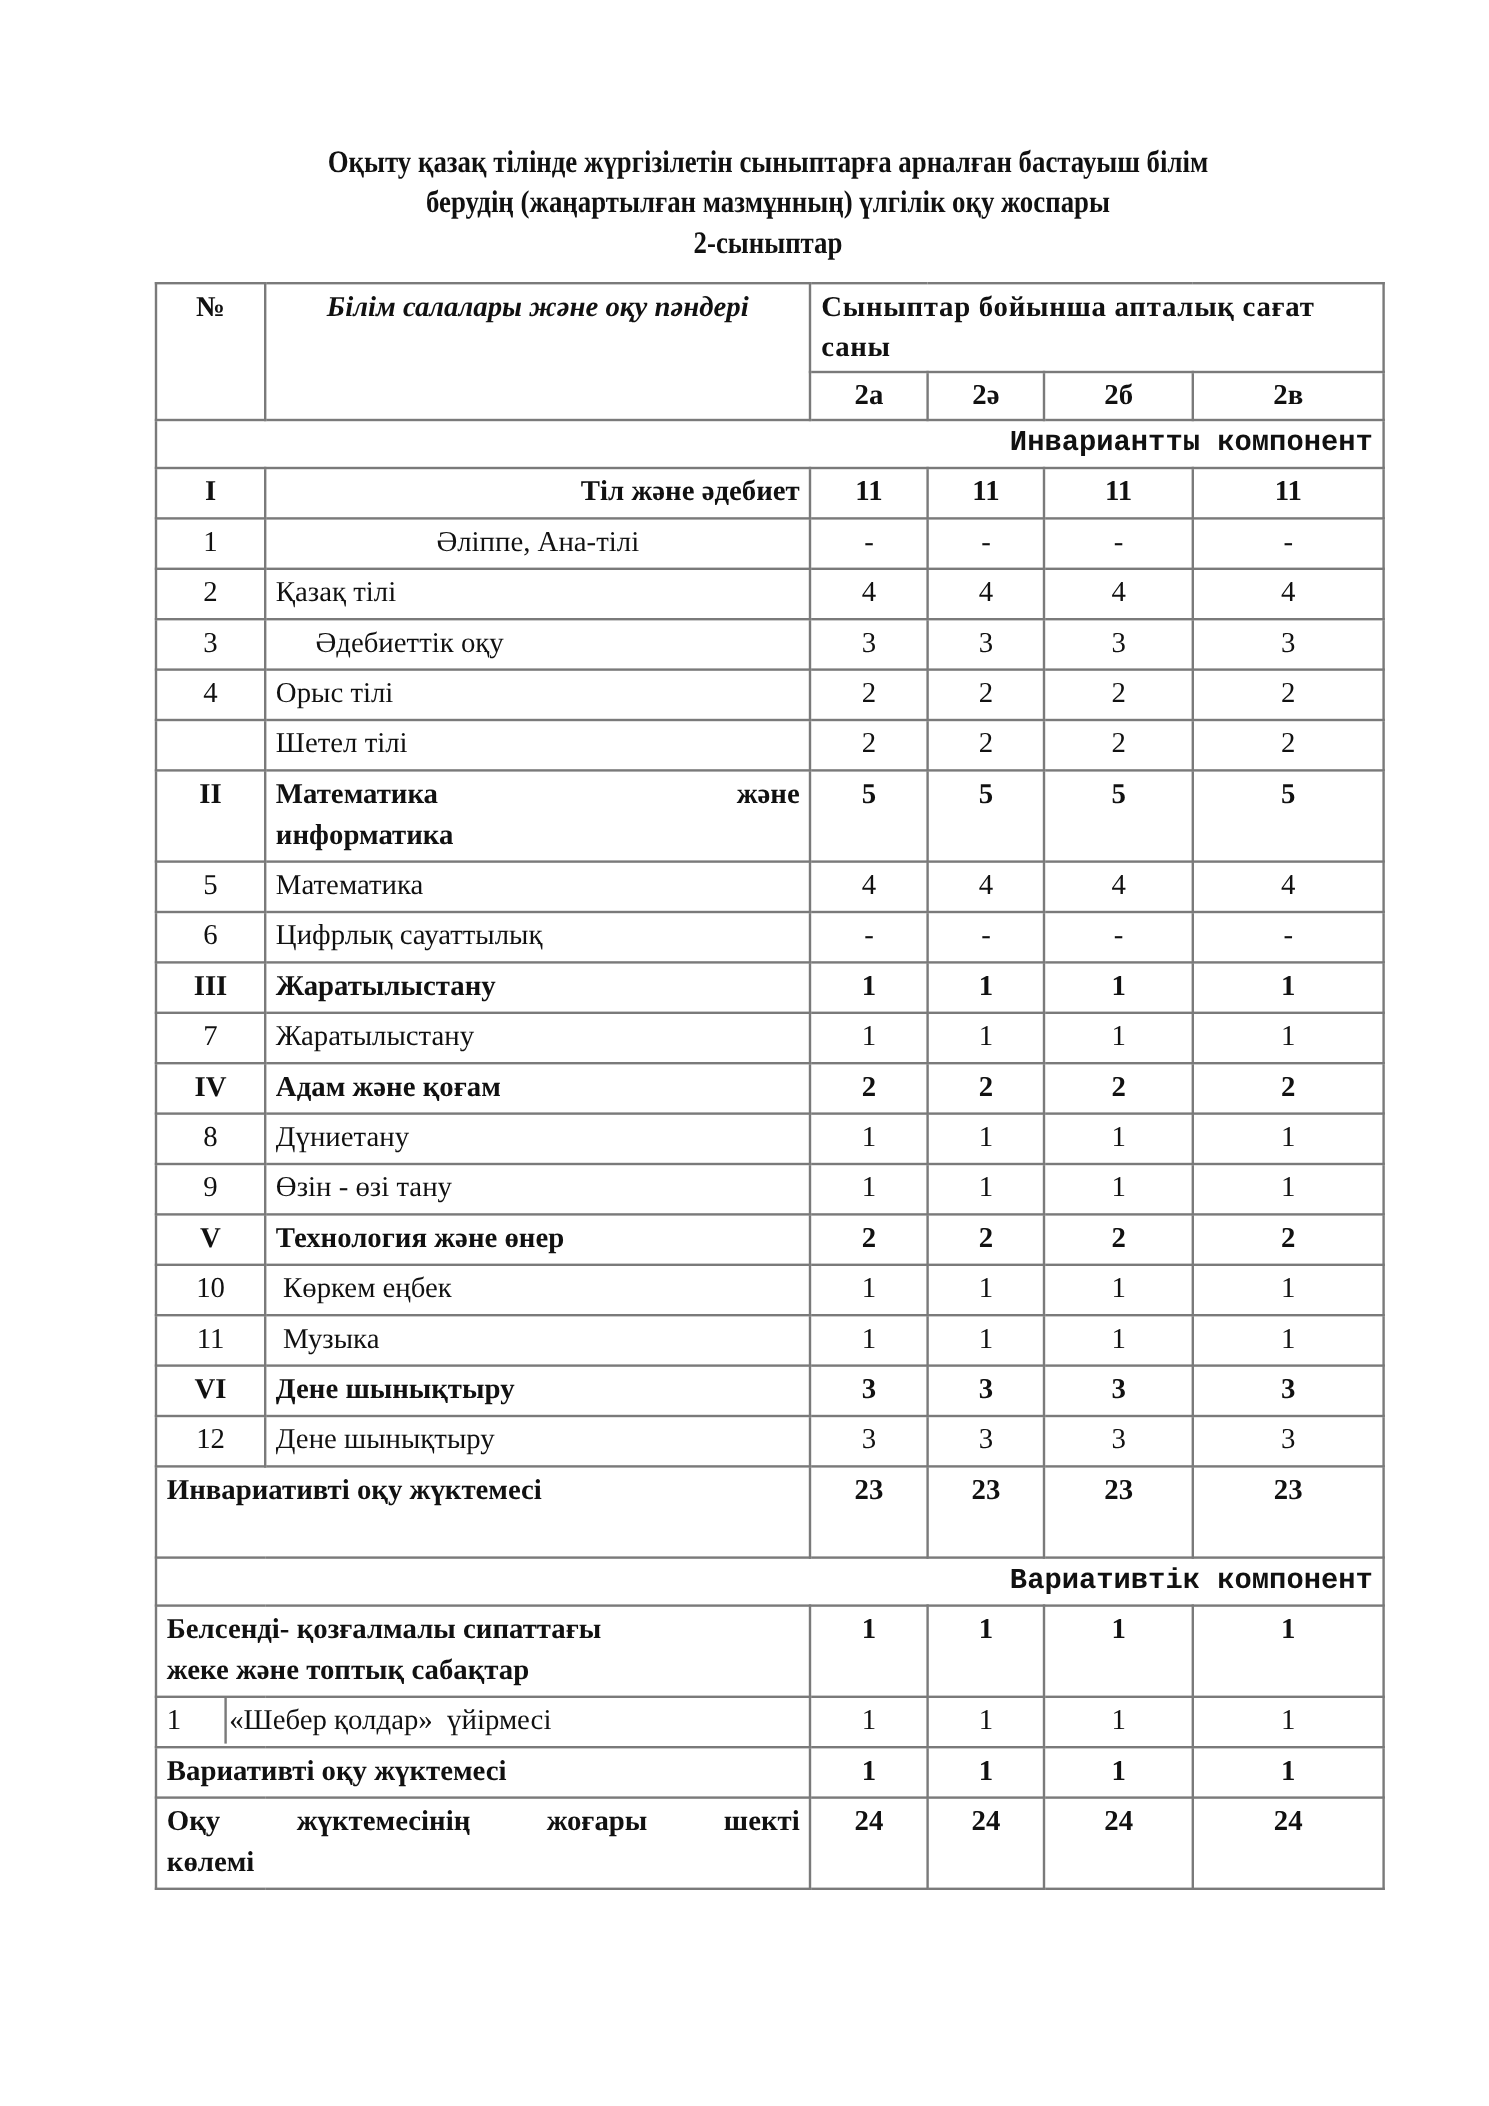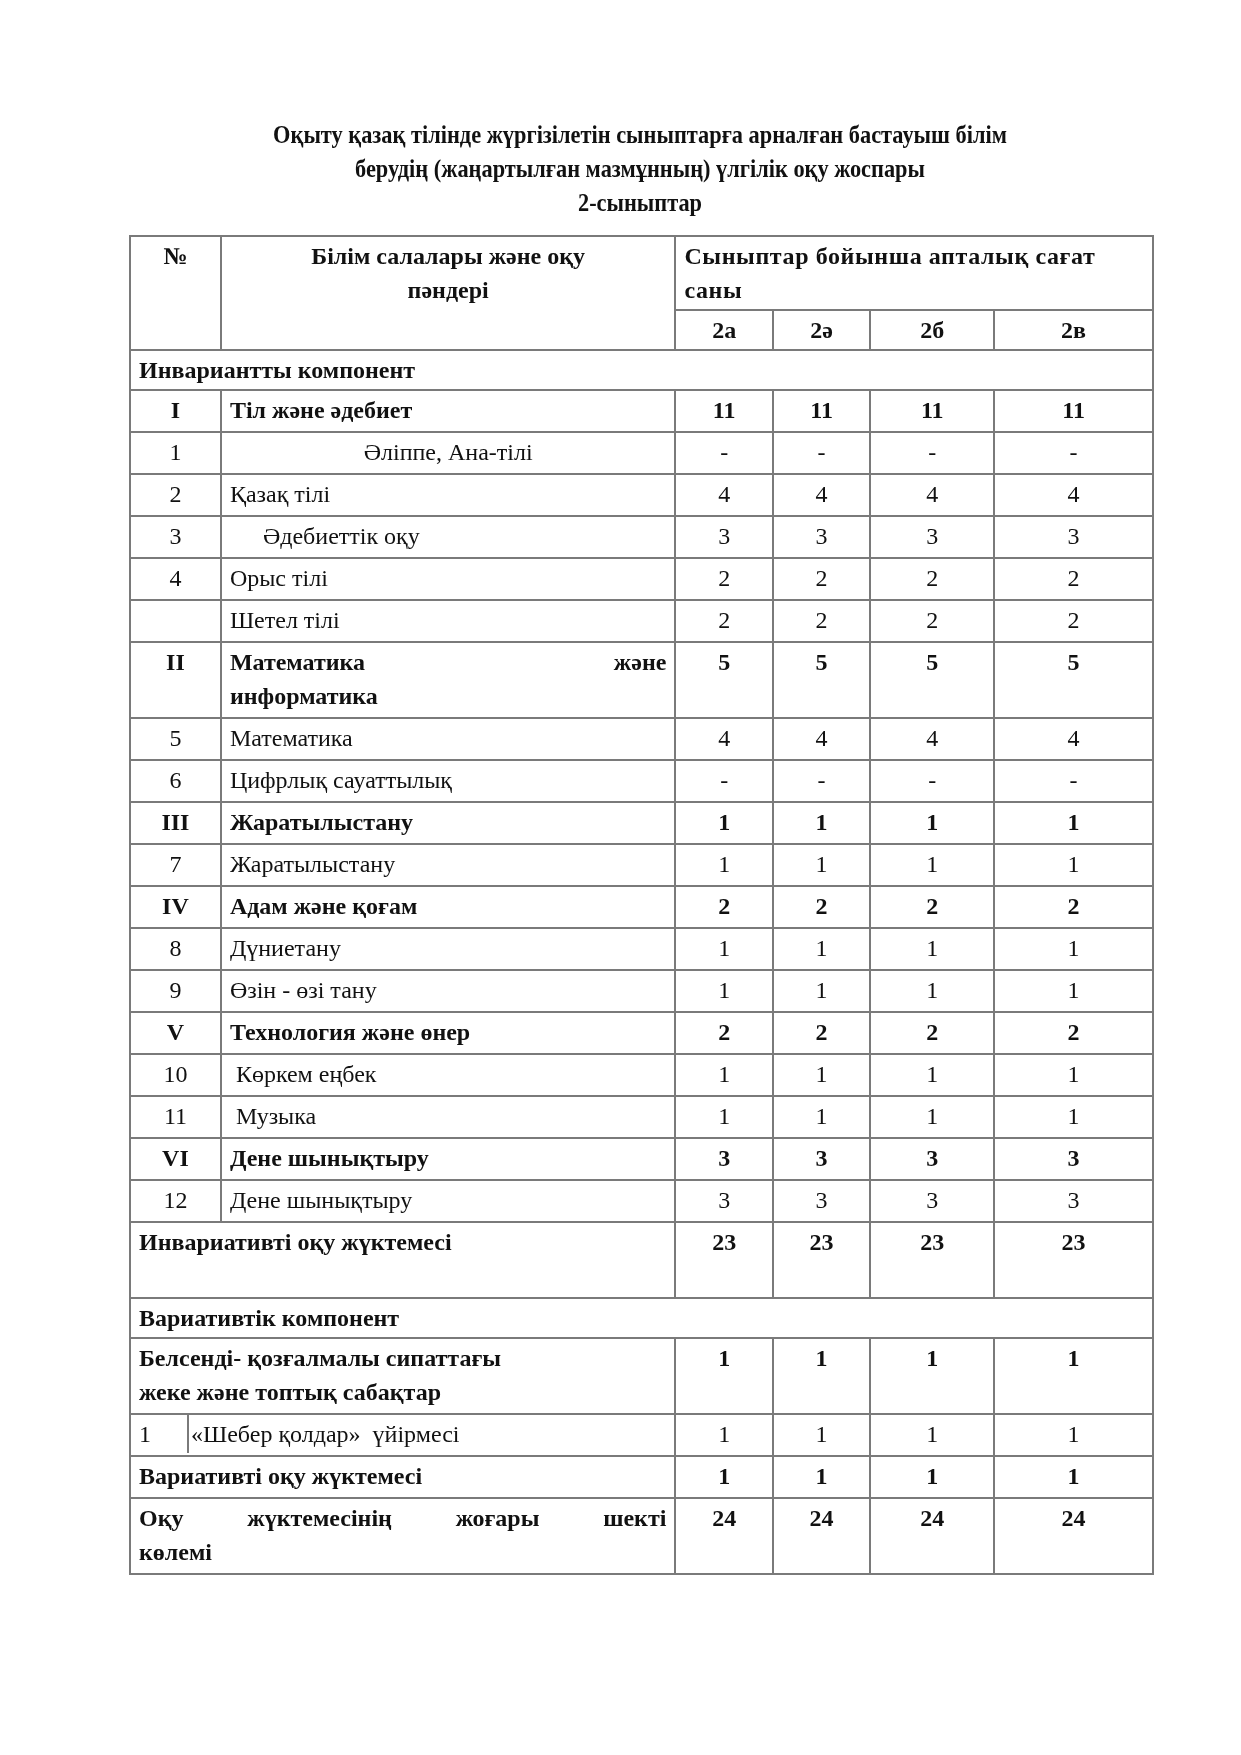--- a/index.html
+++ b/index.html
@@ -9,21 +9,21 @@
   table.plan { position: absolute; top: 235px; left: 129px; width: 1025px; border-collapse: collapse; table-layout: fixed; font-size: 24px; }
   table.plan td { border: 2px solid #7a7a7a; padding: 2px 8px; vertical-align: top; line-height: 34px; }
   .c-num { width: 83px; }
   .c-subj { width: 415px; }
   .c-v1 { width: 89px; } .c-v2 { width: 89px; } .c-v3 { width: 113px; } .c-v4 { width: 145px; }
   td.center { text-align: center; }
   td.bold, .bold { font-weight: bold; }
   tr.r1 td { height: 36px; }
   tr.tall td { height: 70px; }
   tr.hdr td.hdrcell { height: 64px; }
-  td.section { text-align: left; font-weight: bold; }
+  td.section { text-align: right; font-weight: bold; font-family: Liberation Mono, monospace; }
   .just-line { display: flex; justify-content: space-between; }
   .inner { display: flex; }
   .inner .n { width: 40px; border-right: 2px solid #7a7a7a; margin: -2px 0 -2px -8px; padding: 2px 8px; }
   .inner .t { padding-left: 2px; }
 </style>
 </head>
 <body>
 
 <div class="title">
   <div>Оқыту қазақ тілінде жүргізілетін сыныптарға арналған бастауыш білім</div>
@@ -36,35 +36,35 @@
     <col class="c-num">
       <col class="c-subj">
       <col class="c-v1">
       <col class="c-v2">
       <col class="c-v3">
       <col class="c-v4">
   </colgroup>
   <tbody id="tbody">
     <tr class="hdr">
       <td rowspan="2" class="center bold">№</td>
-      <td rowspan="2" class="center bold" style="padding:2px 48px;">Білім салалары және оқу пәндері</td>
+      <td rowspan="2" class="center bold" style="padding:2px 48px;font-style:italic;">Білім салалары және оқу пәндері</td>
       <td colspan="4" class="bold hdrcell" style="letter-spacing:0.6px;">Сыныптар бойынша апталық сағат саны</td>
     </tr>
     <tr>
       <td class="center bold">2а</td>
       <td class="center bold">2ә</td>
       <td class="center bold">2б</td>
       <td class="center bold">2в</td>
     </tr>
     <tr>
       <td colspan="6" class="section">Инвариантты компонент</td>
     </tr>
   <tr class="r1">
         <td class="center bold">I</td>
-        <td class="bold" style="white-space:pre;">Тіл және әдебиет</td>
+        <td class="bold" style="white-space:pre;text-align:right;">Тіл және әдебиет</td>
         <td class="center bold">11</td>
         <td class="center bold">11</td>
         <td class="center bold">11</td>
         <td class="center bold">11</td>
       </tr>
       <tr class="r1">
         <td class="center">1</td>
         <td class="" style="white-space:pre;text-align:center;">Әліппе, Ана-тілі</td>
         <td class="center">-</td>
         <td class="center">-</td>

